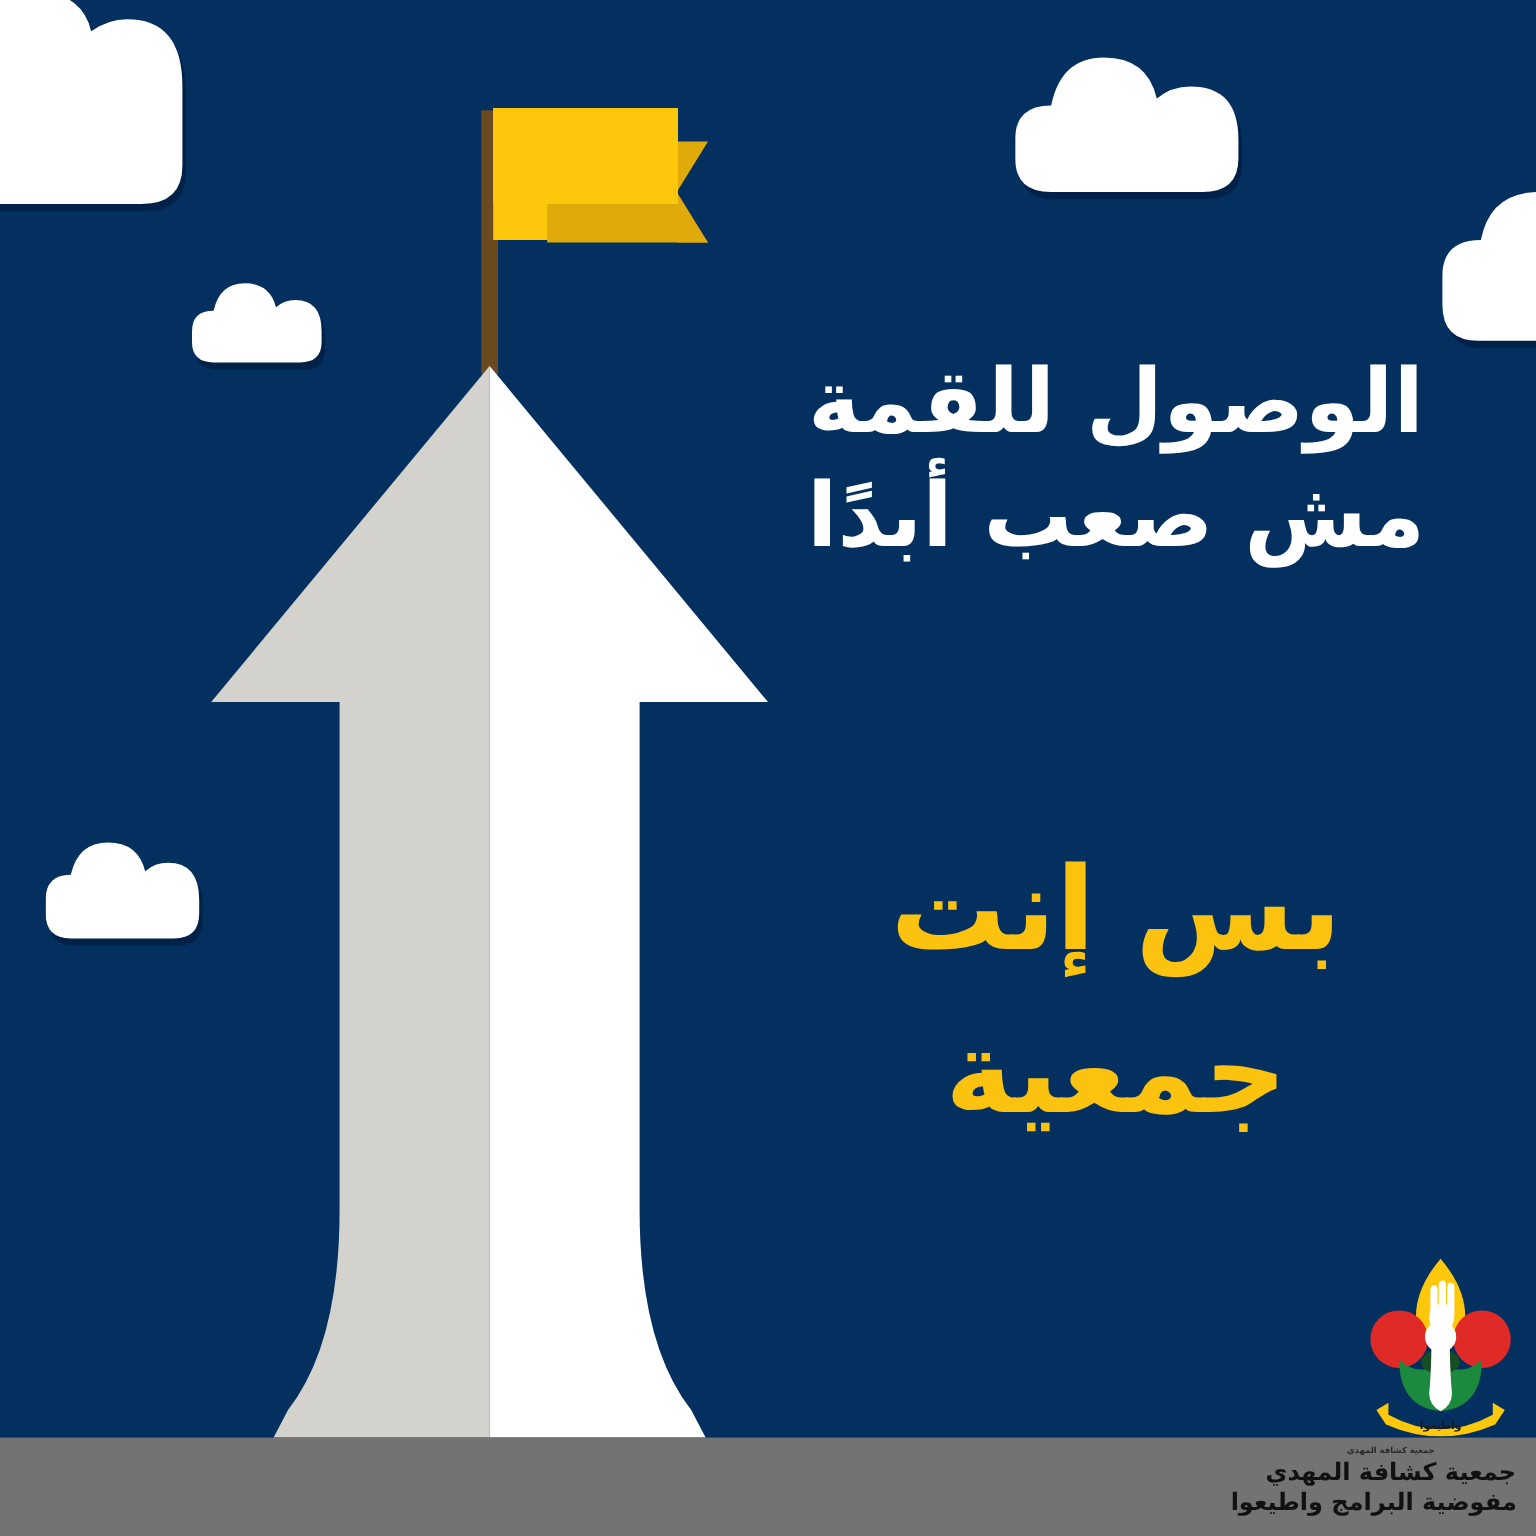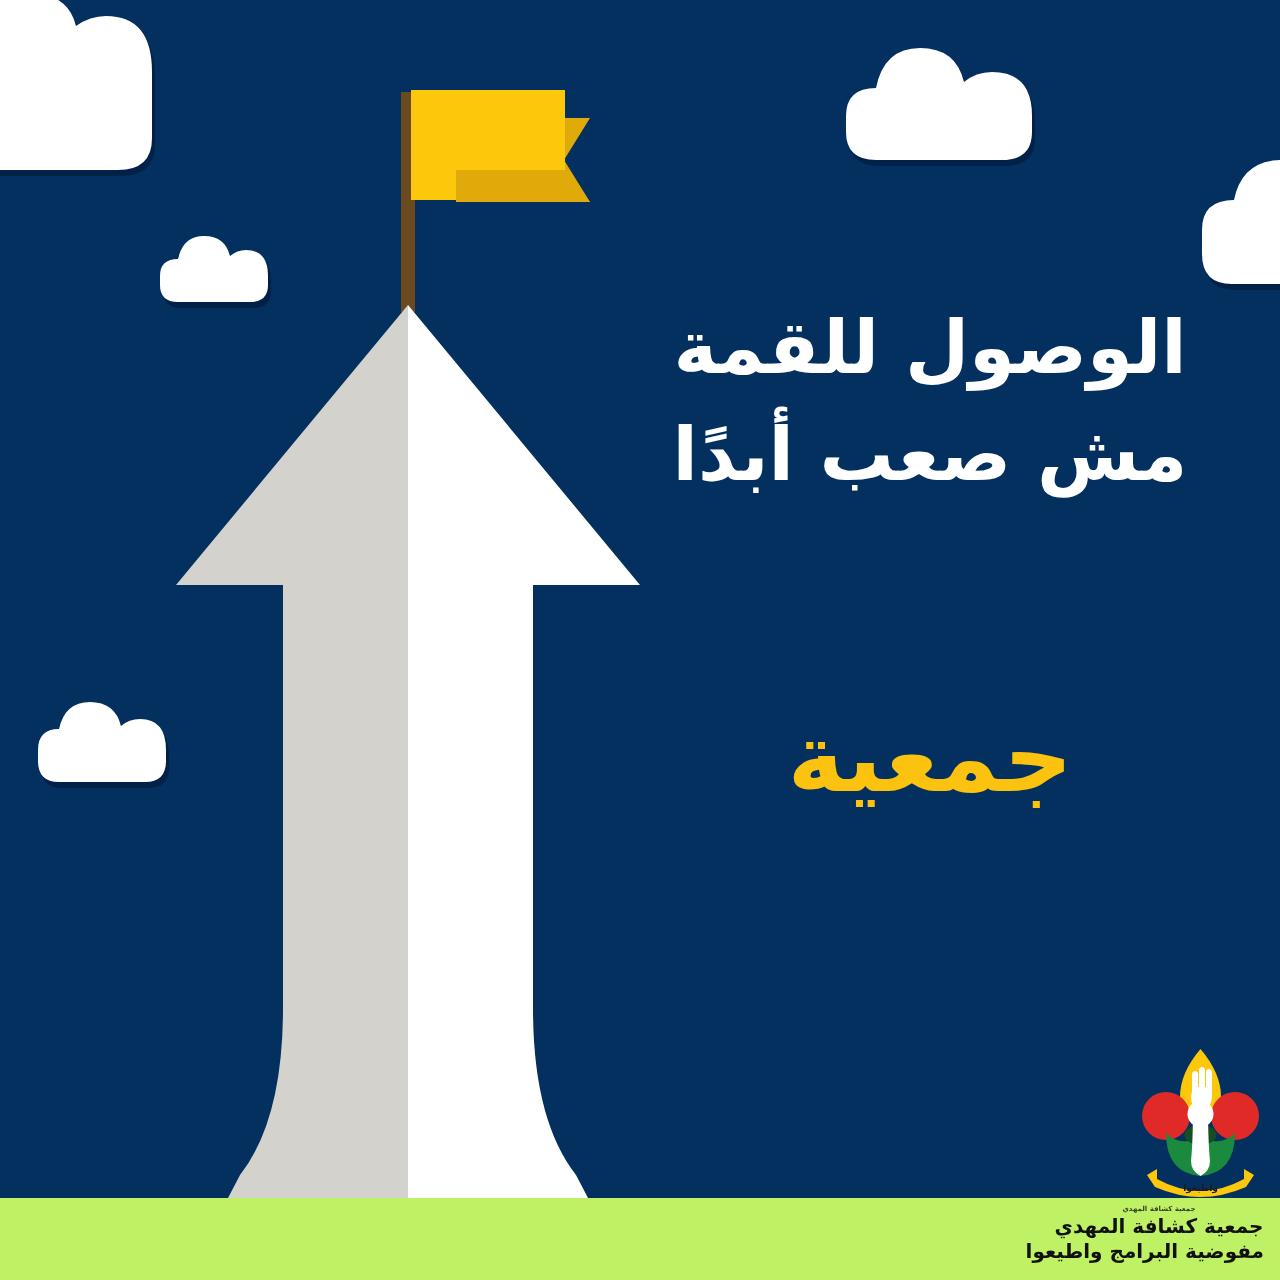--- a/index.html
+++ b/index.html
@@ -47,21 +47,21 @@
     width: 560px;
     text-align: center;
     direction: rtl;
   }
   .headline {
     color: #ffffff;
     font-size: 74px;
     font-weight: bold;
     line-height: 1.28;
     letter-spacing: 0;
-    margin: 12px;
+    margin: 0;
   }
 
   .subcopy {
     position: absolute;
     right: 70px;
     top: 690px;
     width: 560px;
     text-align: center;
     direction: rtl;
   }
@@ -83,21 +83,21 @@
   }
   .logo svg { display: block; }
 
   
   .footer {
     position: absolute;
     left: 0;
     bottom: 0;
     width: 1280px;
     height: 82px;
-    background: #bef264;
+    background: #737373;
   }
   .footer-brand {
     position: absolute;
     right: 16px;
     top: 8px;
     text-align: center;
     direction: rtl;
     width: 210px;
   }
   .footer-micro {
@@ -186,20 +186,21 @@
                Z"></path>
     </svg>
   </div>
 
   <div class="copy">
     <div class="headline">الوصول للقمة</div>
     <div class="headline l2">مش صعب أبدًا</div>
   </div>
 
   <div class="subcopy">
+    <div class="accent">بس إنت</div>
     <div class="accent l2">جمعية</div>
   </div>
 
   <div class="logo">
     <svg width="135" height="152" viewBox="0 0 135 152" aria-hidden="true">
 
       <path d="M67.5 4 Q47 28 47 52 Q47 72 67.5 84 Q88 72 88 52 Q88 28 67.5 4 Z" fill="#fdc70c"></path>
 
       <path d="M59 46 L59 30 Q59 26 62 26 Q65 26 65 30 L65 42 L66 42 L66 26 Q66 22 69 22 Q72 22 72 26 L72 42 L73 42 L73 28 Q73 24 76 24 Q79 24 79 28 L79 50 Q79 64 68 66 Q58 64 58 52 Z" fill="#ffffff"></path>
 

